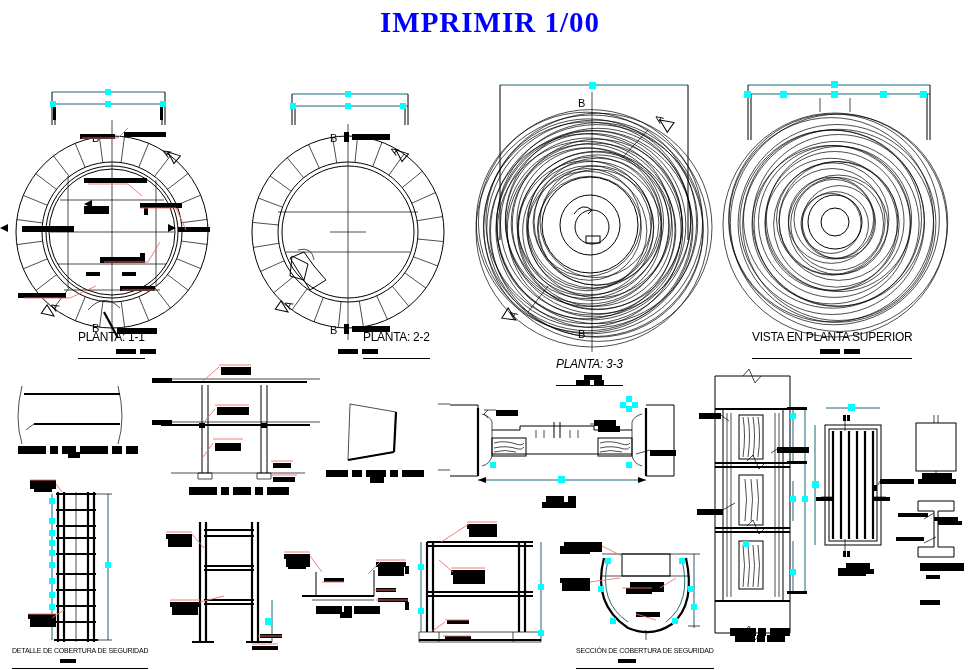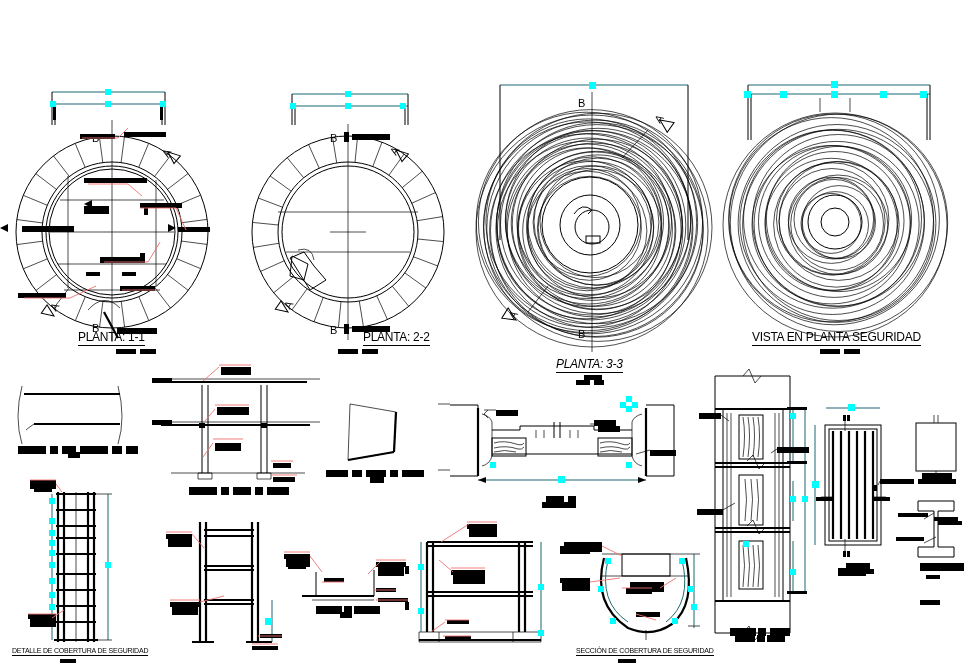--- a/index.html
+++ b/index.html
@@ -10,21 +10,21 @@
   .title{
     position:absolute;left:0;top:6px;width:980px;text-align:center;
     font-family:"Liberation Serif", serif;
     font-weight:bold;font-size:29px;color:#0000ff;letter-spacing:1px;
     font-variant:small-caps;
   }
 
   
   .cap{position:absolute;font-family:"Liberation Sans",sans-serif;
        font-size:12px;color:#000;white-space:nowrap;
-       border-bottom:1.4px solid #000;padding-bottom:1px;letter-spacing:-0.3px;}
+       border-bottom:1.4px solid #000;padding-bottom:14px;letter-spacing:-0.3px;}
   .cap.small{font-size:7px;letter-spacing:-0.2px;border-bottom-width:1px;}
   
   .scalebar{position:absolute;height:5px;background:#000;}
 
   
   .blob{position:absolute;background:#000;}
 
   svg{position:absolute;left:0;top:0;overflow:visible;}
   .vw{position:absolute;}
   .k{stroke:#000;fill:none;stroke-width:1;}
@@ -34,20 +34,21 @@
   .dim{stroke:#1b6b72;fill:none;stroke-width:1;}
   .red{stroke:#f07070;fill:none;stroke-width:0.9;}
   .grip{fill:#00ffff;stroke:none;}
   .lbl{font-family:"Liberation Sans",sans-serif;font-size:11px;fill:#000;}
 </style>
 </head>
 <body>
 
 <div id="sheet">
 
+  <div class="title">IMPRIMIR 1/00</div>
 
   <div class="vw" style="left:0;top:80px;width:230px;height:250px;">
     <svg width="230" height="250">
 
       <g>
         <path class="dim" d="M52 12 L165 12"></path>
         <path class="dim" d="M52 24 L165 24"></path>
         <path class="k" d="M52 12 L52 45 M165 12 L165 45"></path>
         <path class="k" d="M55 24 L55 45 M162 24 L162 45"></path>
         <rect class="kfill" x="53" y="26" width="3" height="14"></rect>
@@ -345,21 +346,21 @@
           <circle cx="101.4" cy="140.3" r="43.1" class="kthin"></circle>
           <circle cx="103.8" cy="139.2" r="39.8" class="kthin"></circle>
           <circle cx="108.9" cy="142.2" r="36.6" class="kthin"></circle>
           <circle cx="105.2" cy="144.9" r="33.3" class="kthin"></circle>
           <circle cx="101.0" cy="143.4" r="30.0" class="kthin"></circle>
         </g>
       <circle class="k" cx="105" cy="142" r="27"></circle>
       <circle class="k" cx="105" cy="142" r="14"></circle>
     </svg>
   </div>
-  <div class="cap" style="left:752px;top:330px;">VISTA EN PLANTA SEGURIDAD</div>
+  <div class="cap" style="left:752px;top:330px;">VISTA EN PLANTA SUPERIOR</div>
   <div class="scalebar" style="left:820px;top:349px;width:20px;"></div>
   <div class="scalebar" style="left:844px;top:349px;width:16px;"></div>
 
   <div class="vw" style="left:0;top:370px;width:160px;height:110px;">
     <svg width="160" height="110">
       <path class="kthin" d="M22 16 Q14 48 22 74"></path>
       <path class="kthin" d="M118 16 Q126 48 118 74"></path>
       <path class="kth" d="M24 24 L120 24"></path>
       <path class="kth" d="M34 54 L120 54"></path>
       <path class="kthin" d="M34 54 Q28 58 26 60"></path>

